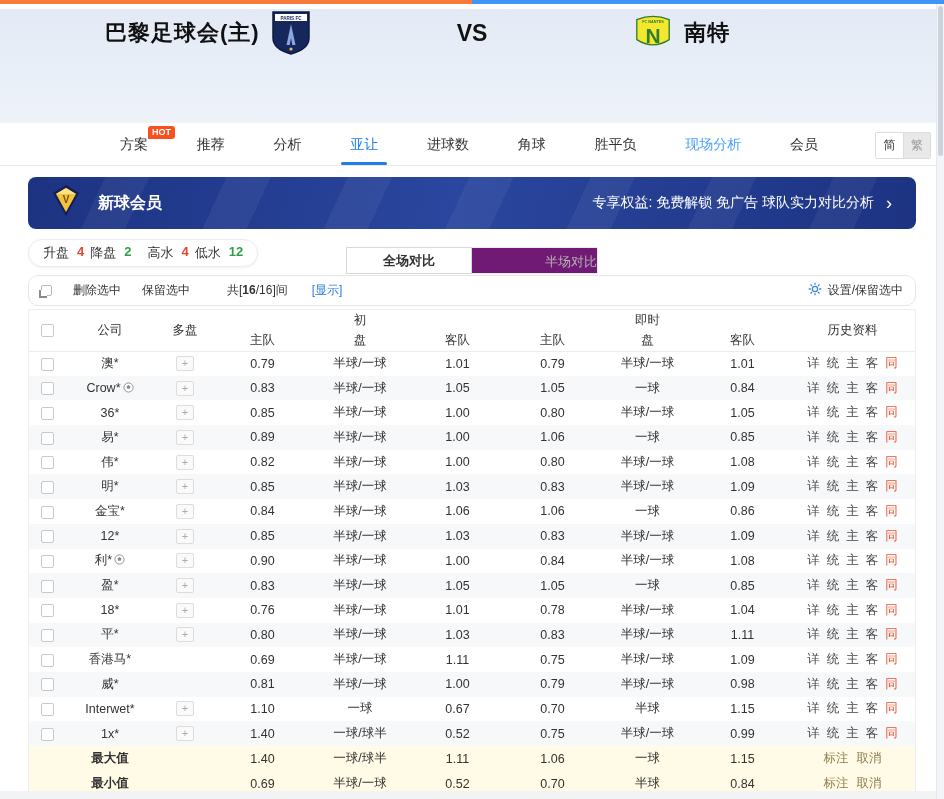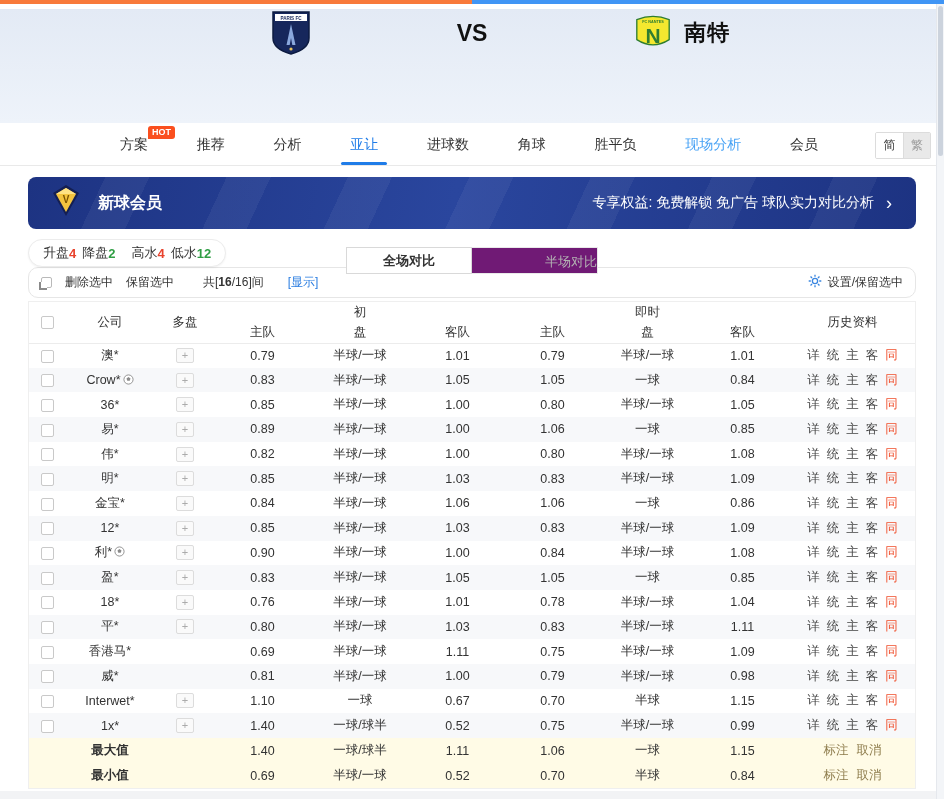--- a/index.html
+++ b/index.html
@@ -43,32 +43,32 @@
     background:linear-gradient(100deg,#1d3382 0%,#2a469e 48%,#1d3382 100%); }
   .vip-banner::before { content:""; position:absolute; inset:0;
     background:repeating-linear-gradient(115deg, transparent 0 70px, rgba(255,255,255,.05) 70px 110px); }
   .vip-title { font-size:16px; font-weight:bold; margin-left:14px; position:relative; }
   .vip-benefits { margin-left:auto; font-size:14px; display:flex; align-items:center; gap:12px; position:relative; cursor:pointer; }
   .vip-arrow { font-size:18px; line-height:1; }
 
   
   .filter-row { margin:10px 28px 0; height:28px; position:relative; display:flex; align-items:center; }
   .stats-pill { display:flex; align-items:center; gap:6px; height:28px; padding:0 14px; background:#fff; border:1px solid #ececec; border-radius:14px; font-size:13px; box-shadow:0 1px 2px rgba(0,0,0,.05); }
-  .stat-item { display:flex; gap:0; align-items:center; }
+  .stat-item { display:flex; gap:8px; }
   .stat-item.spaced { margin-left:10px; }
   .stat-value { font-weight:bold; }
   .stat-value.red { color:#e8432d; }
   .stat-value.green { color:#2f9e44; }
   .compare-tabs { position:absolute; left:50%; top:8px; transform:translateX(-50%); display:flex; }
   .compare-tab { width:126px; height:27px; line-height:25px; text-align:center; font-size:13px; cursor:pointer; }
   .compare-tab.active { background:#fff; border:1px solid #d9d9d9; color:#333; font-weight:bold; }
   .compare-tab.disabled { background:#701a75; border:1px solid #e9e9e9; border-left:none; color:#b3b3b3; line-height:27px;text-align:right; }
 
   
-  .toolbar { margin:0 28px 0; height:31px; border:1px solid #e6e6e6; border-radius:10px; background:#fff; display:flex; align-items:center; padding:0 12px; font-size:12px; gap:13px; }
+  .toolbar { margin:8px 28px 0; height:31px; border:1px solid #e6e6e6; border-radius:10px; background:#fff; display:flex; align-items:center; padding:0 12px; font-size:12px; gap:21px; }
   .invert-icon { width:11px; height:11px; border:1px solid #b9b9b9; border-radius:2px; position:relative; }
   .invert-icon::after { content:""; position:absolute; left:-3px; bottom:-3px; width:6px; height:6px; border-left:2px solid #8a8a8a; border-bottom:2px solid #8a8a8a; background:#fff; }
   .tb-link { color:#333; cursor:pointer; }
   .count-group { margin-left:16px; color:#333; }
   .count-strong { font-weight:bold; }
   .show-link { color:#2a7de1; cursor:pointer; margin-left:4px;padding-left:20px; }
   .settings-group { margin-left:auto; display:flex; align-items:center; gap:6px; cursor:pointer; color:#333; }
 
   
   .table-wrap { margin:3px 28px 0; border:1px solid #efefef; background:#fff; }
@@ -102,20 +102,21 @@
 <body>
 
 <div class="top-split">
   <div class="half-orange"></div>
   <div class="half-blue"></div>
 </div>
 
 <header class="match-header">
   <div class="teams-row">
     <div class="team-side-home">
+      <span class="team-name">巴黎足球会(主)</span>
       <span class="team-logo">
         <svg width="40" height="46" viewBox="0 0 40 46">
           <path d="M2 2 h36 v26 q0 11 -18 16 q-18 -5 -18 -16 z" fill="#16275c" stroke="#0d1b40" stroke-width="1.5"></path>
           <path d="M4 4 h32 v7 h-32 z" fill="#ffffff"></path>
           <text x="20" y="9.6" font-size="4.6" fill="#16275c" text-anchor="middle" font-weight="bold">PARIS FC</text>
           <path d="M20 14 L15.5 35 h3.2 l1.3 -7 1.3 7 h3.2 z" fill="#8aa8dd"></path>
           <circle cx="20" cy="39" r="1.6" fill="#e8c35a"></circle>
         </svg>
       </span>
     </div>

